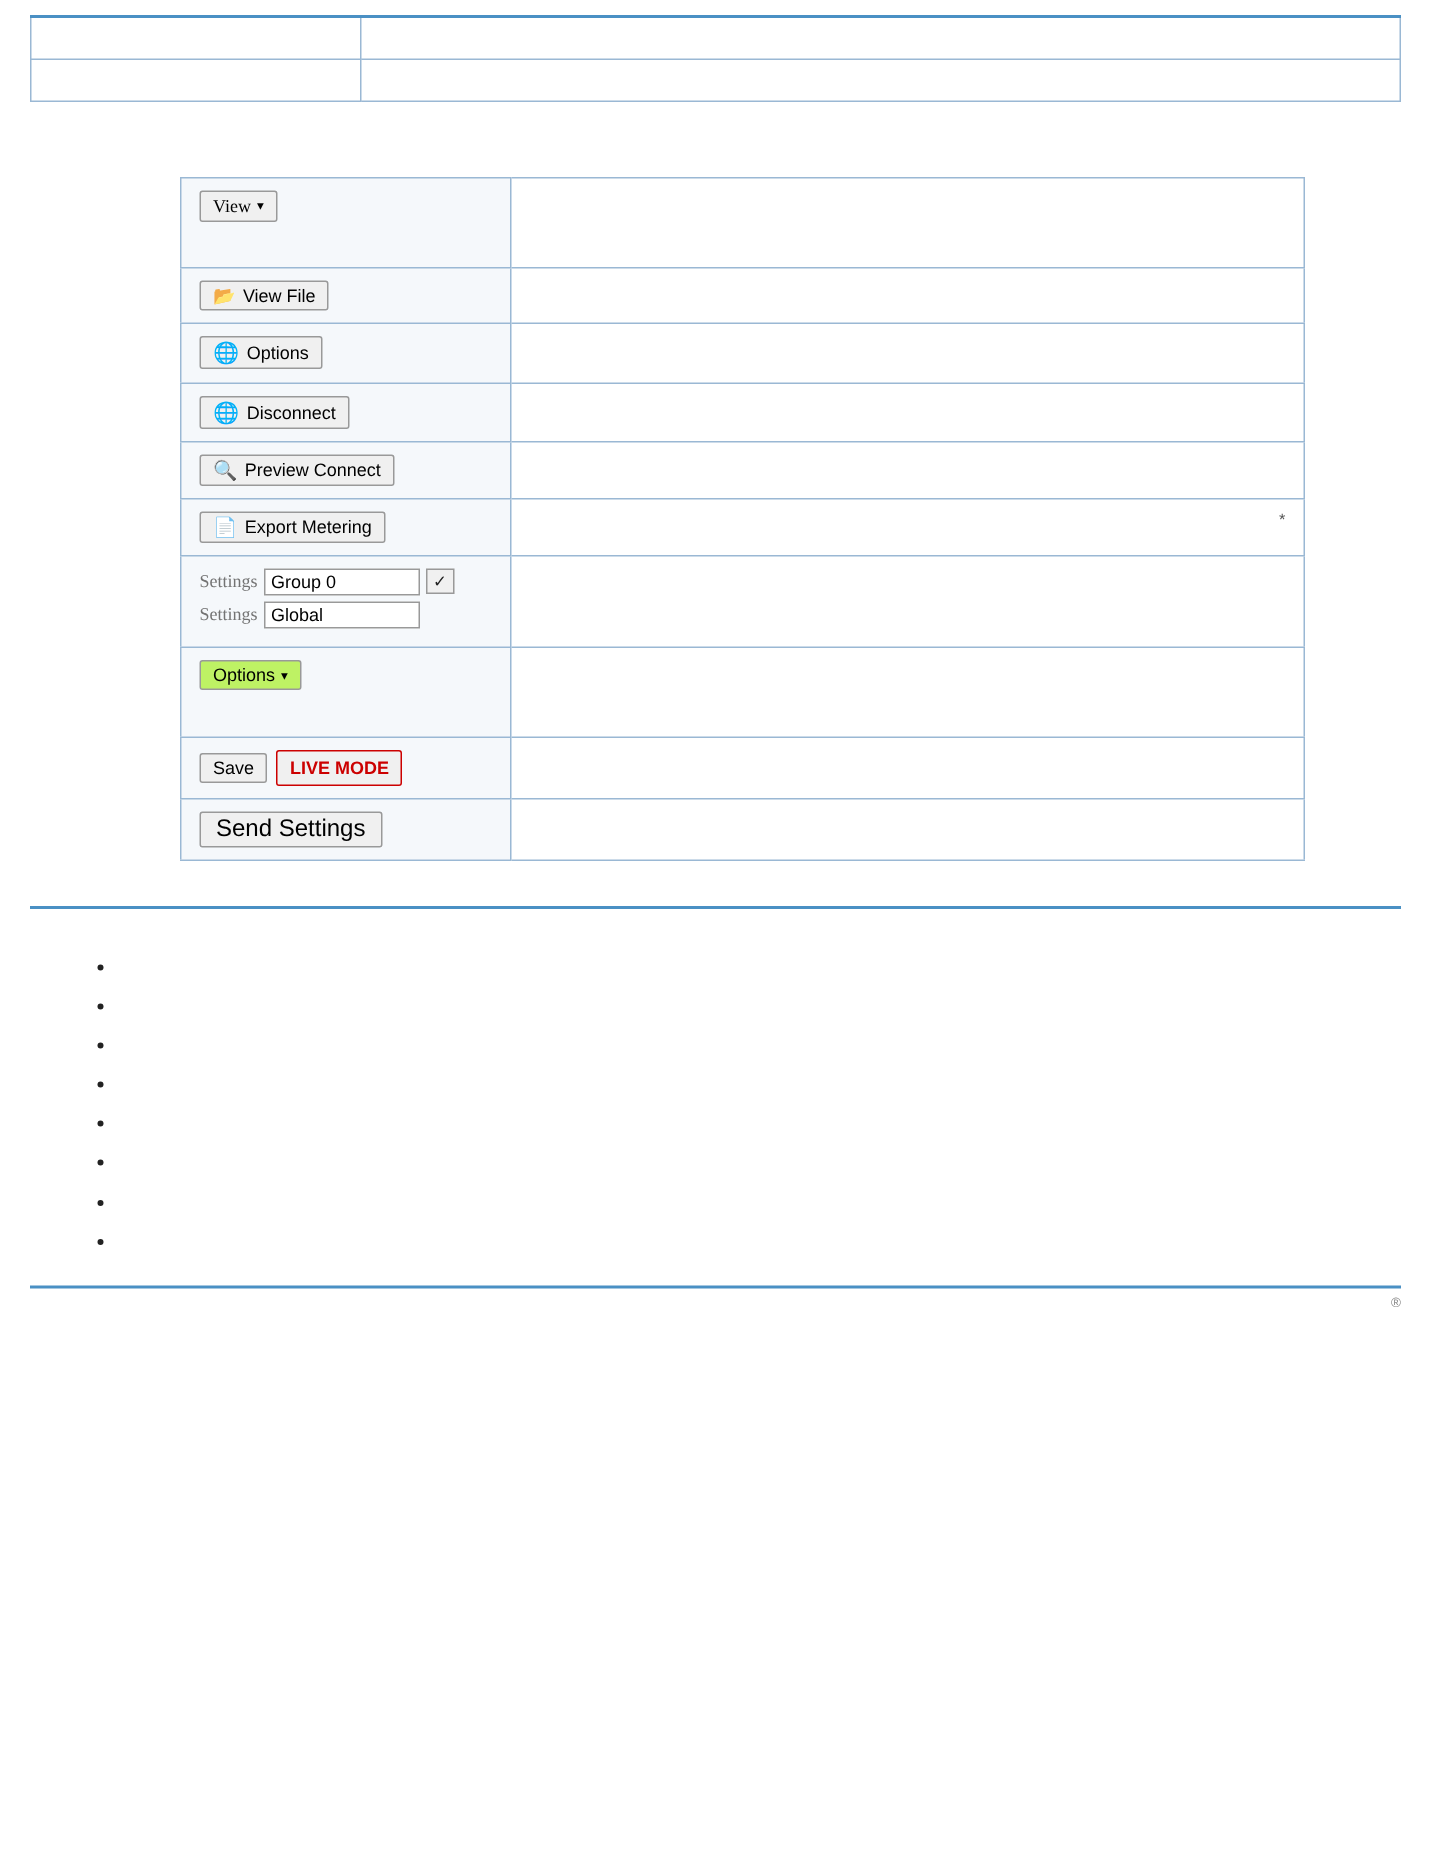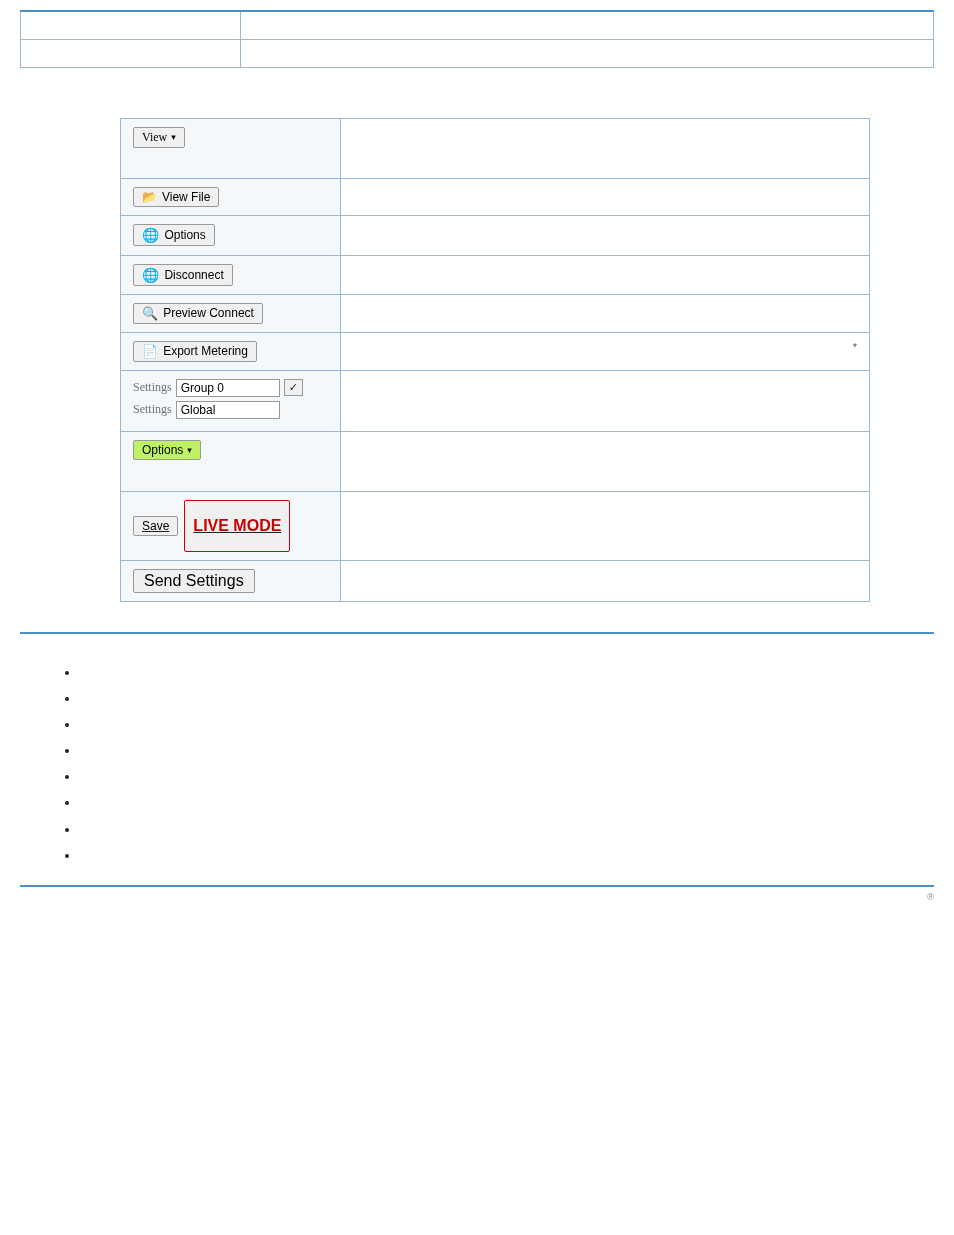--- a/index.html
+++ b/index.html
@@ -123,35 +123,34 @@
       font-size: 12px;
       cursor: pointer;
       border-radius: 2px;
     }
 
     
     .save-row {
       display: flex;
       align-items: center;
       gap: 6px;
-      text-decoration: underline;
     }
     .save-btn {
       border: 1px solid #999;
       background: #f0f0f0;
       padding: 2px 8px;
       font-size: 12px;
       cursor: pointer;
       border-radius: 2px;
     }
     .live-mode-btn {
       border: 1px solid #c00;
       background: #f0f0f0;
-      padding: 16px 8px;
-      font-size: 16px;
+      padding: 4px 8px;
+      font-size: 12px;
       font-weight: bold;
       color: #cc0000;
       cursor: pointer;
       border-radius: 2px;
     }
 
     
     .send-btn {
       border: 1px solid #999;
       background: #f0f0f0;

